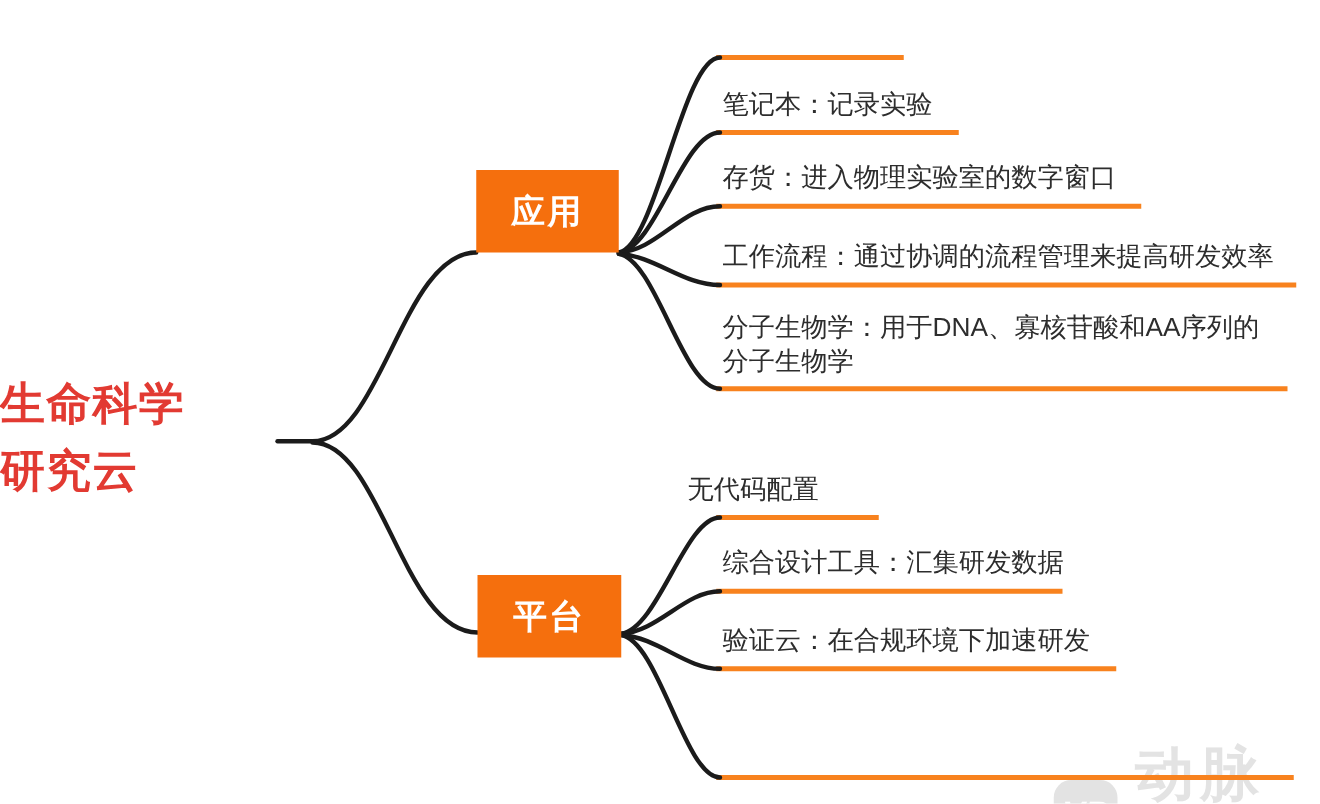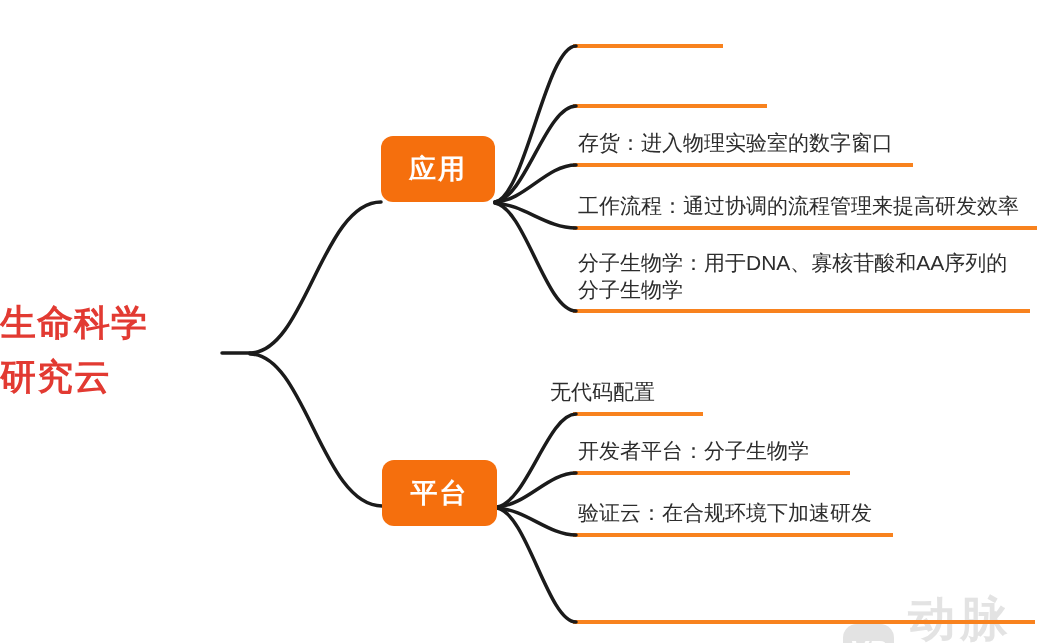--- a/index.html
+++ b/index.html
@@ -10,21 +10,21 @@
   .links{position:absolute;left:0;top:0;z-index:2;pointer-events:none;}
   .connector{fill:none;stroke:var(--line,#1b1b1b);stroke-width:3.5;stroke-linecap:round;}
   .root-title{
     position:absolute;left:0;top:296px;width:192px;z-index:3;
     text-align:left;font-size:36px;font-weight:800;line-height:54px;
     color:var(--root-text,#e23a32);letter-spacing:1px;
   }
   .branch{
     position:absolute;height:66px;z-index:3;background:var(--node-fill,#f56f0d);
     color:var(--node-label,#ffffff);font-size:27px;font-weight:700;
-    display:flex;align-items:center;justify-content:center;letter-spacing:2px;border-radius:12px;
+    display:flex;align-items:center;justify-content:center;letter-spacing:2px;
   }
   .leaf{position:absolute;z-index:1;color:var(--leaf-text,#2d2d2d);font-size:21px;line-height:27px;white-space:nowrap;}
   .uline{position:absolute;height:4px;z-index:1;background:var(--underline,#f8821e);}
   .watermark{position:absolute;left:843px;top:588px;z-index:0;display:flex;align-items:center;}
   .wm-badge{
     width:54px;height:54px;border-radius:14px;background:var(--watermark,#e3e3e3);
     display:flex;align-items:center;justify-content:center;
     color:#ffffff;font-size:27px;font-weight:800;font-style:italic;
   }
   .wm-text{margin-left:14px;font-size:47px;font-weight:800;letter-spacing:5px;color:var(--watermark,#e3e3e3);}
@@ -48,20 +48,23 @@
 
   <div class="branch" style="left:381px;top:136px;width:114px">
     <span>应用</span>
   </div>
   <div class="branch" style="left:382px;top:460px;width:115px">
     <span>平台</span>
   </div>
 
   <div class="uline" style="left:573px;top:44px;width:150px"></div>
 
+  <div class="leaf" style="left:578px;top:70px">
+    <div>笔记本：记录实验</div>
+  </div>
   <div class="uline" style="left:573px;top:104px;width:194px"></div>
 
   <div class="leaf" style="left:578px;top:129px">
     <div>存货：进入物理实验室的数字窗口</div>
   </div>
   <div class="uline" style="left:573px;top:163px;width:340px"></div>
 
   <div class="leaf" style="left:578px;top:192px">
     <div>工作流程：通过协调的流程管理来提高研发效率</div>
   </div>
@@ -72,21 +75,21 @@
     <div>分子生物学</div>
   </div>
   <div class="uline" style="left:573px;top:309px;width:457px"></div>
 
   <div class="leaf" style="left:550px;top:378px">
     <div>无代码配置</div>
   </div>
   <div class="uline" style="left:573px;top:412px;width:130px"></div>
 
   <div class="leaf" style="left:578px;top:437px">
-    <div>开发者平台：分子生物学</div>
+    <div>综合设计工具：汇集研发数据</div>
   </div>
   <div class="uline" style="left:573px;top:471px;width:277px"></div>
 
   <div class="leaf" style="left:578px;top:499px">
     <div>验证云：在合规环境下加速研发</div>
   </div>
   <div class="uline" style="left:573px;top:533px;width:320px"></div>
 
   <div class="uline" style="left:573px;top:620px;width:462px"></div>
 

